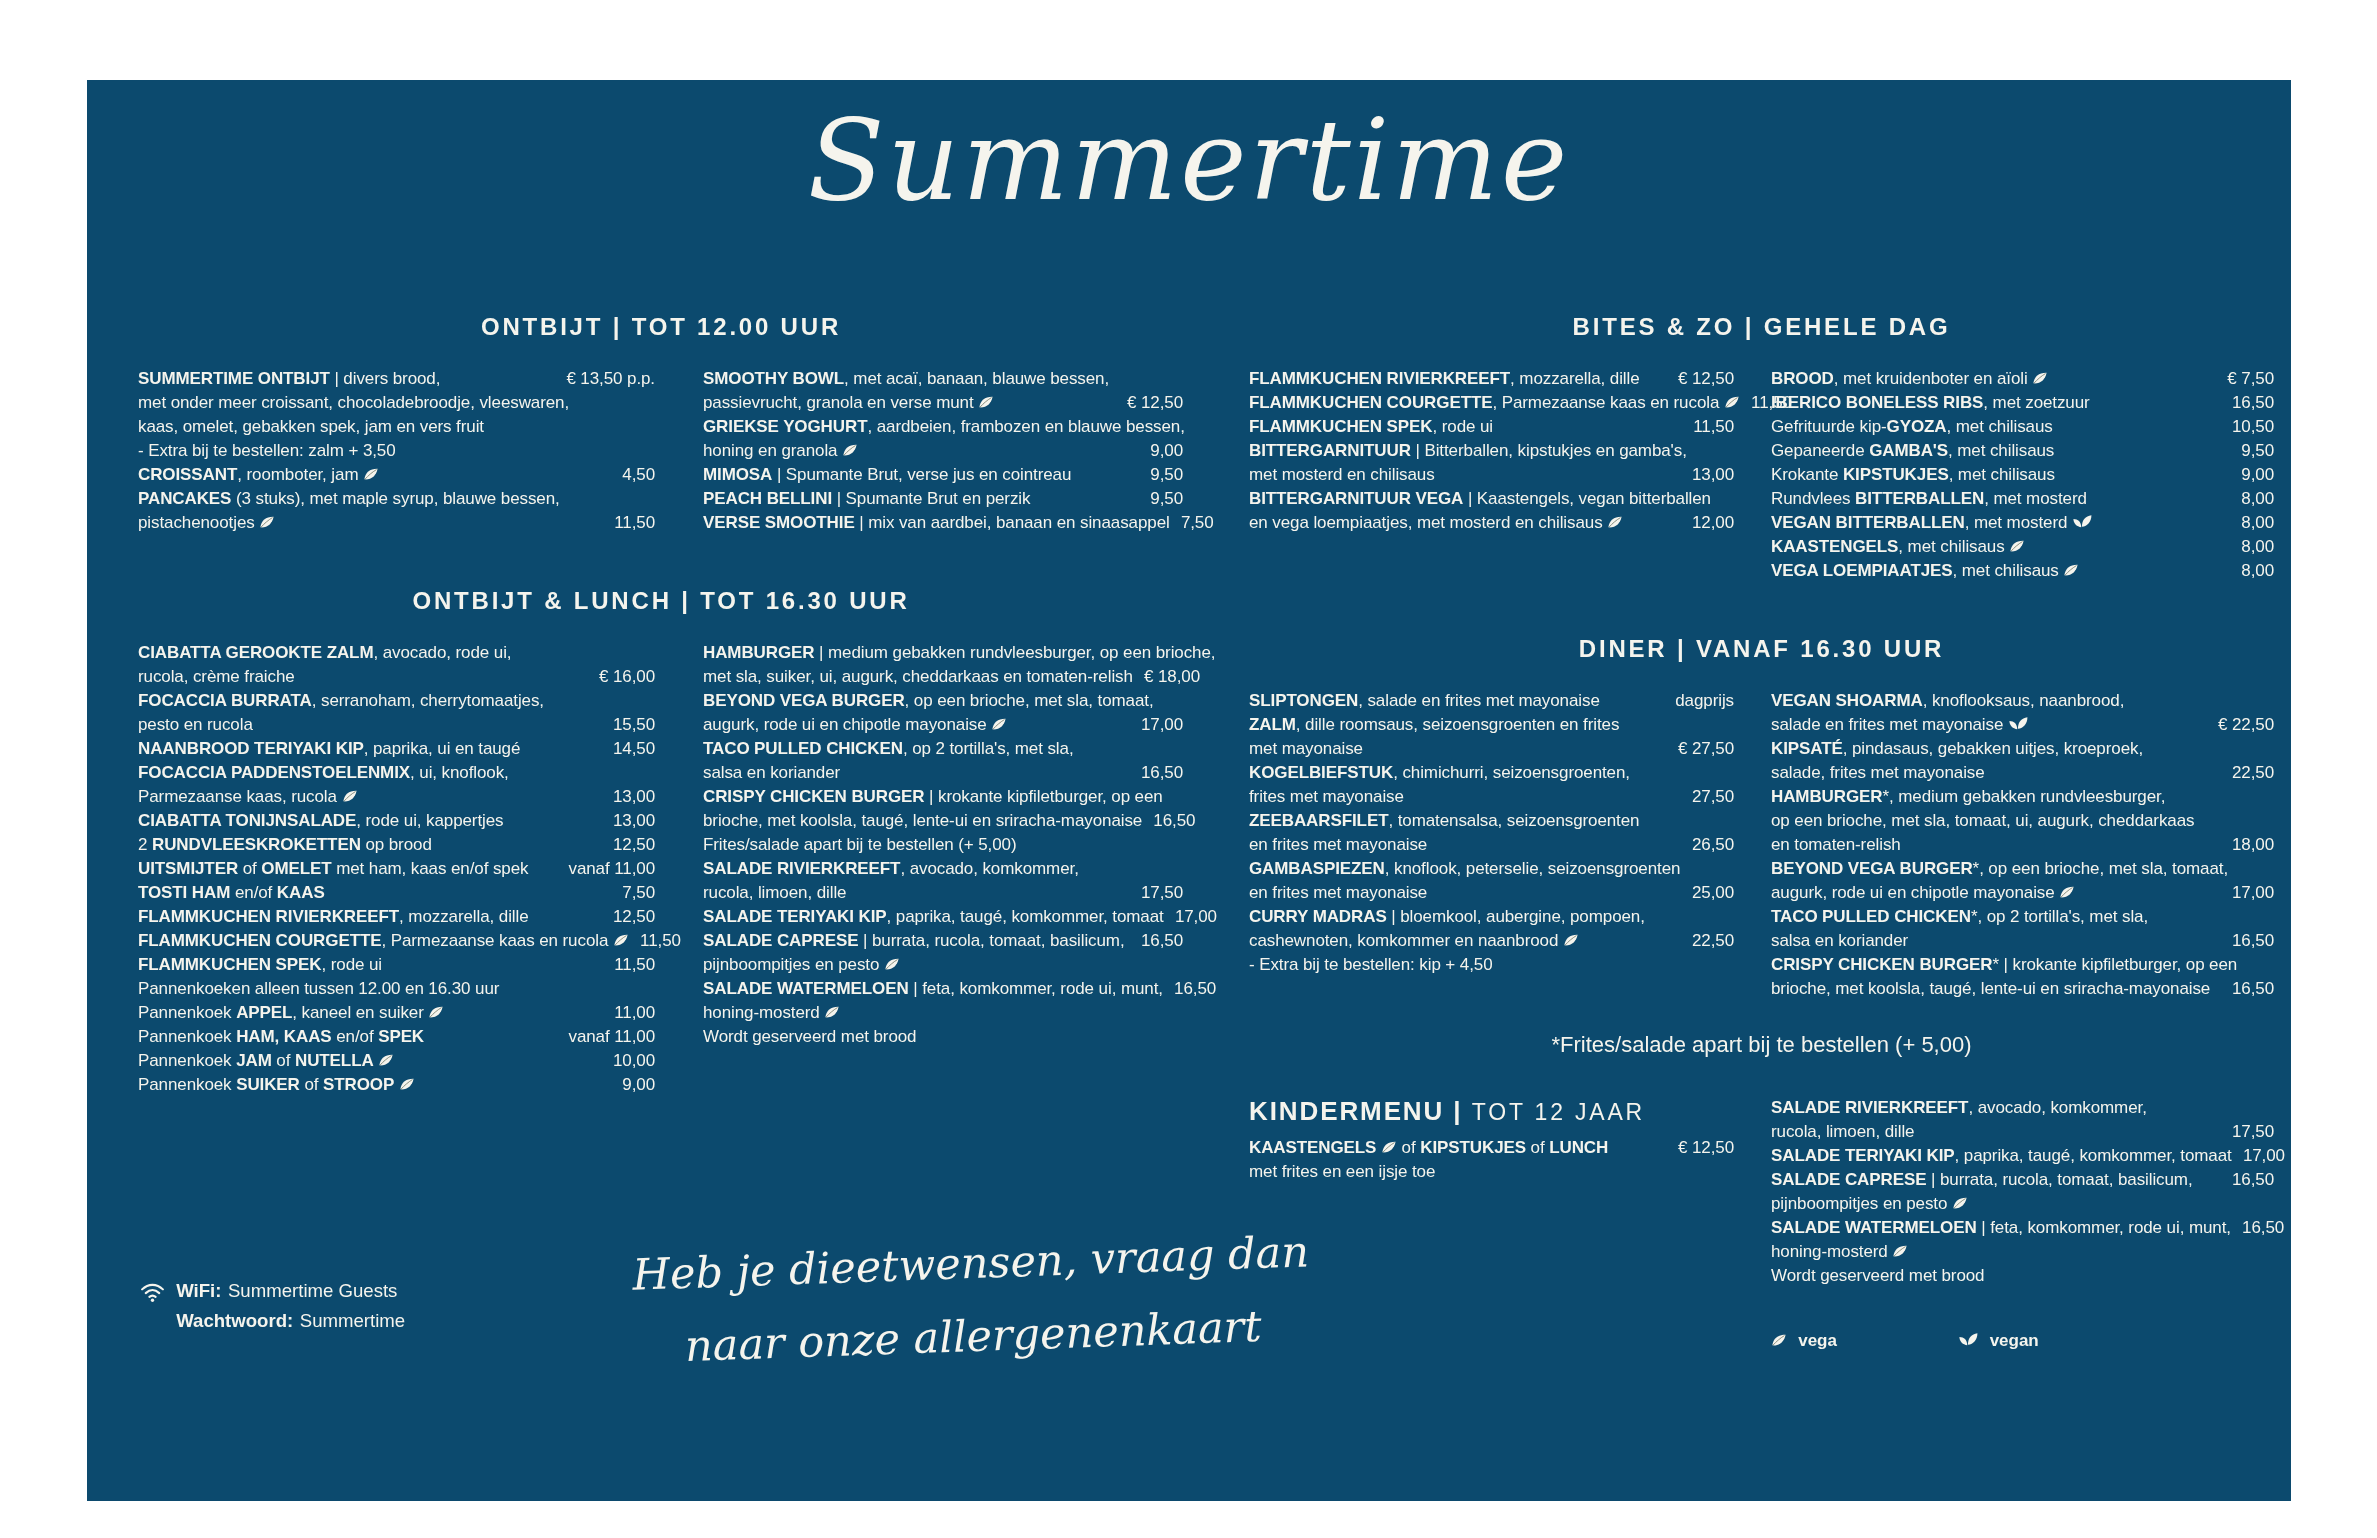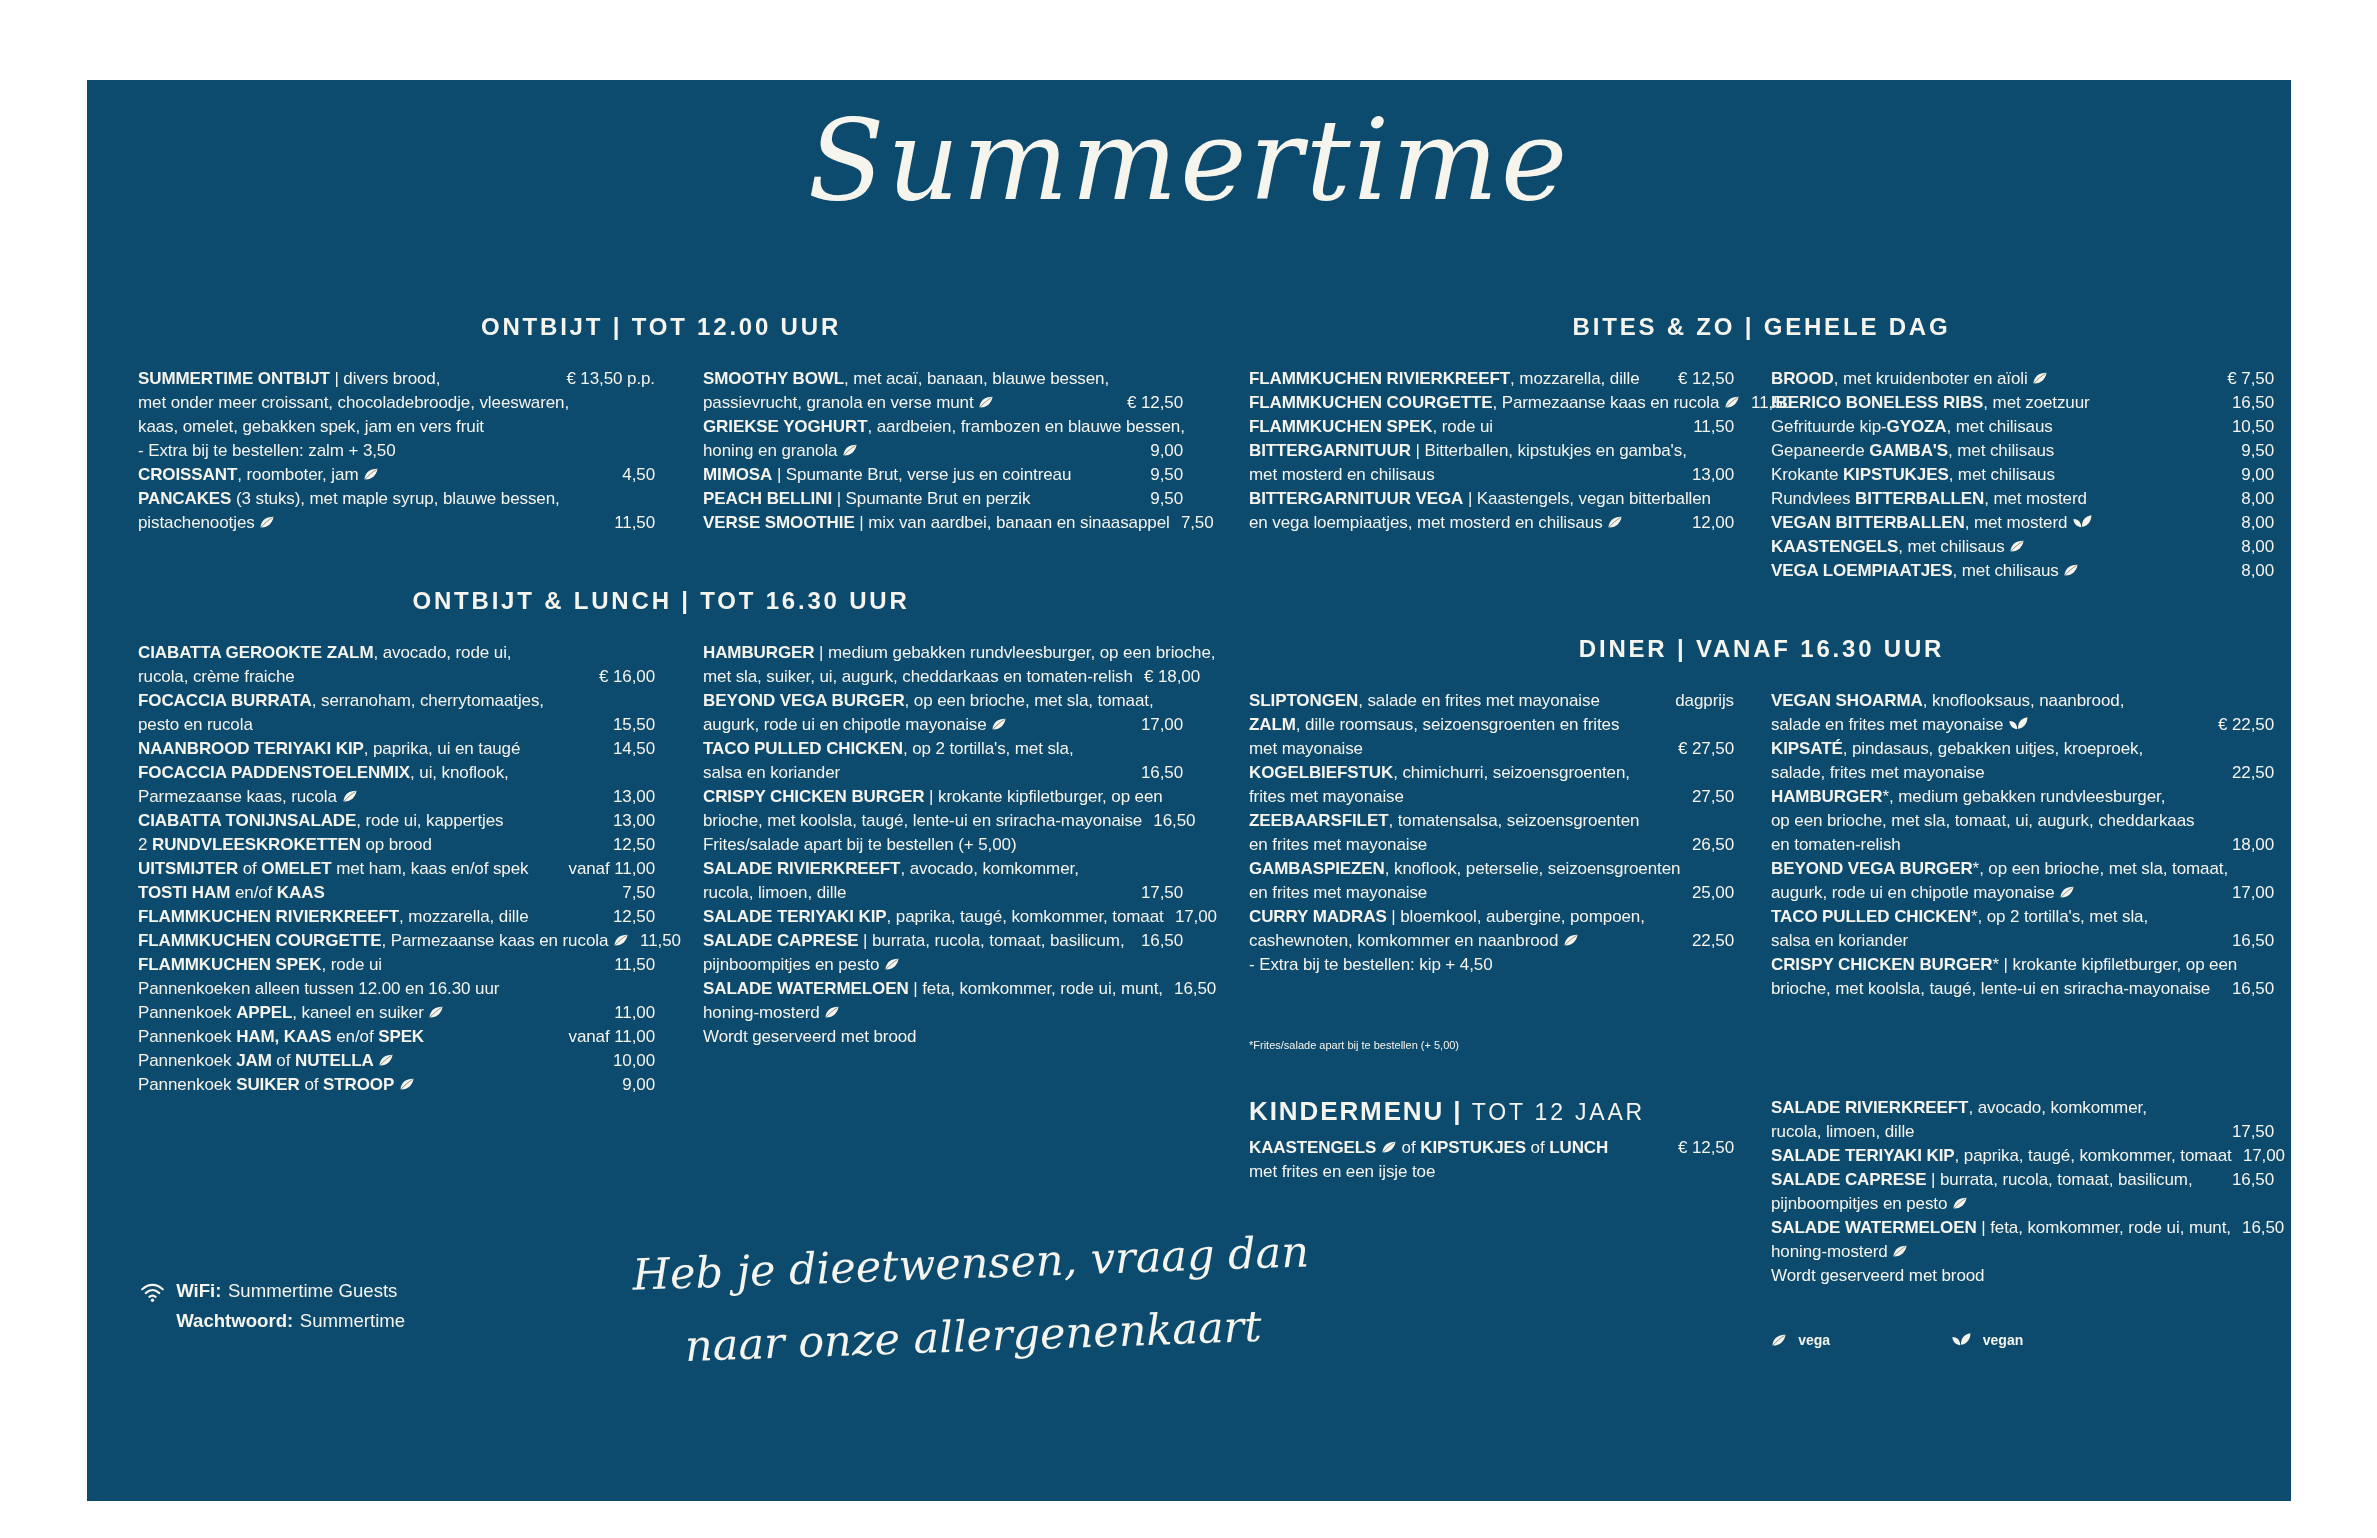--- a/index.html
+++ b/index.html
@@ -41,28 +41,28 @@
   .item.gap{}
   .line{display:flex;align-items:baseline;}
   .t{flex:0 1 auto;white-space:nowrap;}
   .price{margin-left:auto;padding-left:11.2px;white-space:nowrap;flex:0 0 auto;}
   b{font-weight:700;}
 
   .inline-header{font-size:26px;letter-spacing:1.9px;margin-bottom:9.3px;white-space:nowrap;}
   .inline-header .ih-strong{font-weight:700;}
   .inline-header .ih-rest{font-weight:400;font-size:23px;margin-left:9.3px;letter-spacing:2.8px;}
 
-  .center-note{text-align:left;font-size:11px;line-height:24px;}
+  .center-note{text-align:center;font-size:22px;line-height:24px;}
 
   .icon{display:inline-block;}
   .icon svg{width:16px;height:16px;vertical-align:-1.9px;}
   .leaf-ic svg{transform:rotate(6deg);}
   .vegan-ic svg{width:20.5px;height:17px;}
 
-  .legend{display:flex;gap:121px;margin-top:43px;font-size:14px;font-weight:700;}
+  .legend{display:flex;gap:121px;margin-top:43px;font-size:17px;font-weight:700;}
   .legend .entry{display:flex;align-items:center;}
   .legend .icon{margin-right:11.2px;}
 
   .wifi{
     position:absolute;left:53px;top:1196px;display:flex;
     font-size:18.6px;line-height:30px;
   }
   .wifi-icon svg{width:25px;height:25px;margin-right:11.2px;margin-top:3.7px;}
   .wifi .val{margin-left:6.5px;}
 

